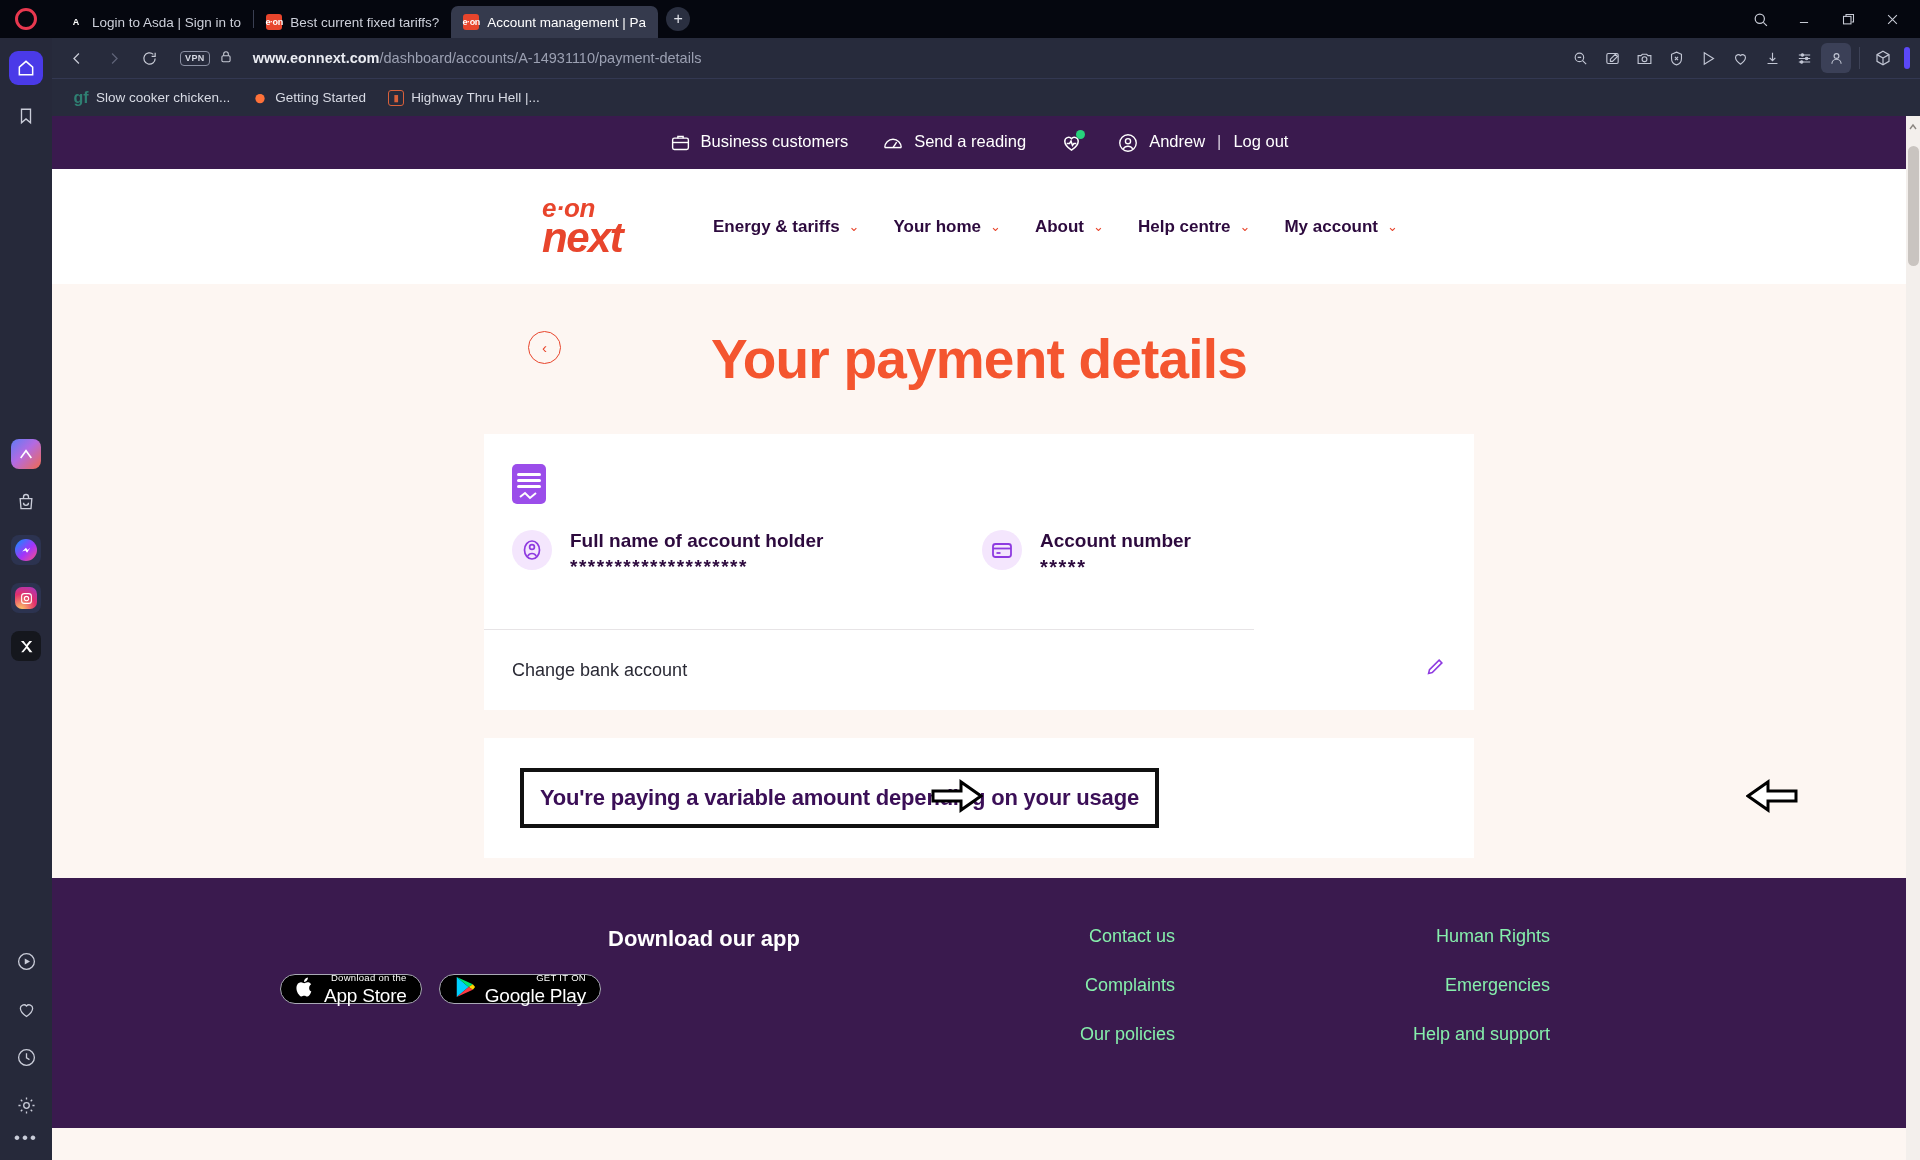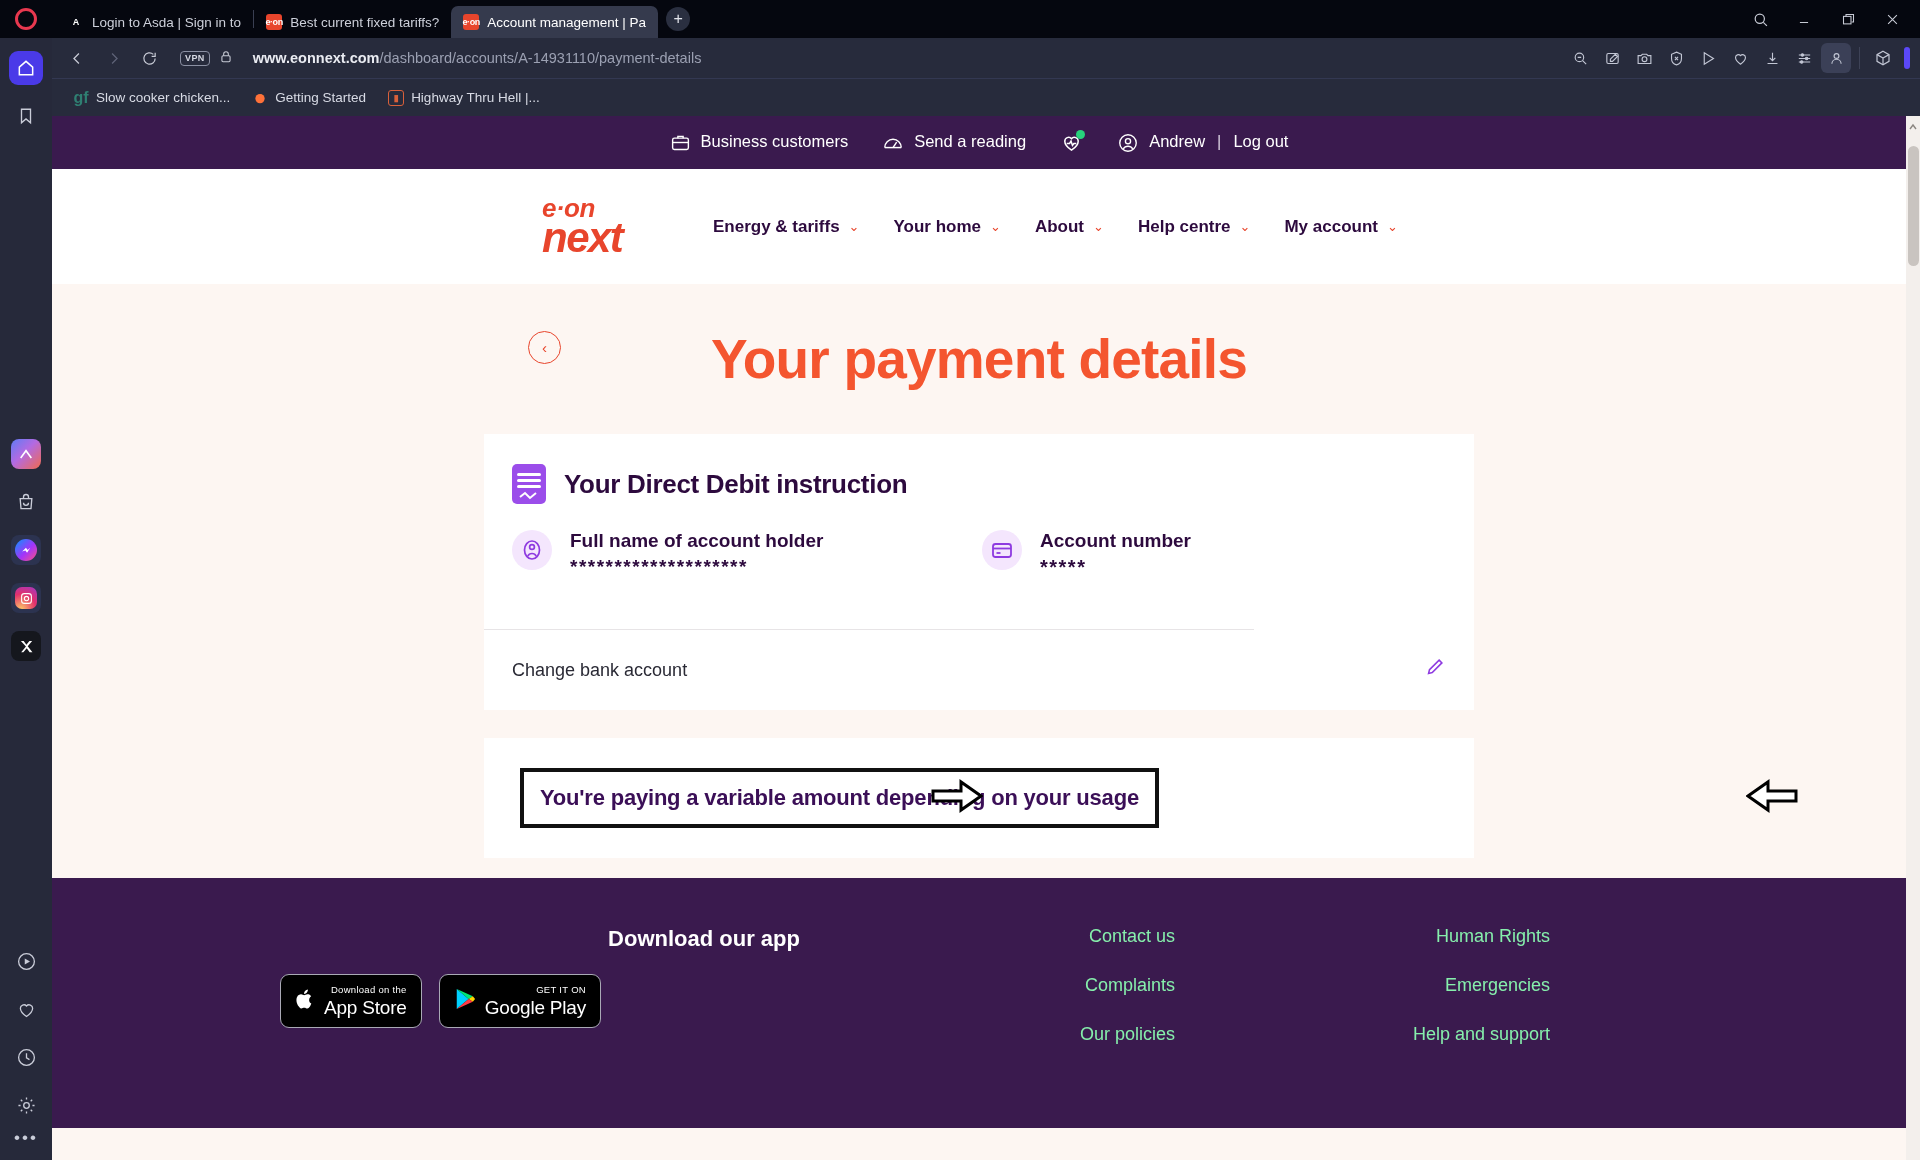--- a/index.html
+++ b/index.html
@@ -140,21 +140,21 @@
   .hl-text { font-size: 22px; font-weight: 800; color:#3b0f57; letter-spacing:-0.2px; white-space: nowrap; }
   .arrow-left { position:absolute; left: 447px; }
   .arrow-right { position:absolute; left: 1262px; }
 
   
   .footer { background:#3a1a4e; padding: 48px 0 0 0; min-height: 250px; position:relative;text-align:right; }
   .footer-inner { display:flex; padding-left: 228px; }
   .fcol-app { width: 520px; }
   .fcol-app h3 { color:#fff; font-size: 22px; font-weight: 800; margin-bottom: 22px; }
   .badges { display:flex; gap: 17px; }
-  .badge { height: 54px; background:#000; border:1px solid #a9a9b5; border-radius: 9px;
+  .badge { height: 30px; background:#000; border:1px solid #a9a9b5; border-radius: 16px;
            display:flex; align-items:center; gap: 9px; padding: 0 14px; }
   .badge .big { color:#fff; font-size: 19px; font-weight: 500; line-height:1; letter-spacing:-0.2px;}
   .badge .small { color:#fff; font-size: 9.5px; line-height:1; letter-spacing: 0.3px; margin-bottom:3px;}
   .fcol { width: 375px; display:flex; flex-direction:column; gap: 28px; }
   .flink { color:#86efac; font-size: 18px; }
 </style>
 </head>
 <body>
 
 <div class="app">
@@ -484,21 +484,20 @@
         <div class="card">
           <div class="card-head">
             <span class="dd-icon">
               <span class="l" style="top:9px"></span>
                 <span class="l" style="top:15px"></span>
                 <span class="l" style="top:21px"></span>
               <svg style="position:absolute;left:7px;top:27px" width="20" height="9" viewBox="0 0 20 9" fill="none" stroke="#fff" stroke-width="2">
                   <path d="M1 6 L6 2 L11 7 L17 2"></path>
                 </svg>
             </span>
-            <h2>Your Direct Debit instruction</h2>
           </div>
 
           <div class="card-body">
             <div class="field first">
               <span class="fld-icon">
                 <svg width="24" height="24" viewBox="0 0 24 24" fill="none" stroke="#8e3ae0" stroke-width="1.7">
                     <ellipse cx="12" cy="12" rx="7.5" ry="9"></ellipse>
                     <circle cx="12" cy="9" r="2.4"></circle>
                     <path d="M7.8 18.2a4.6 4.6 0 0 1 8.4 0"></path>
                   </svg>

